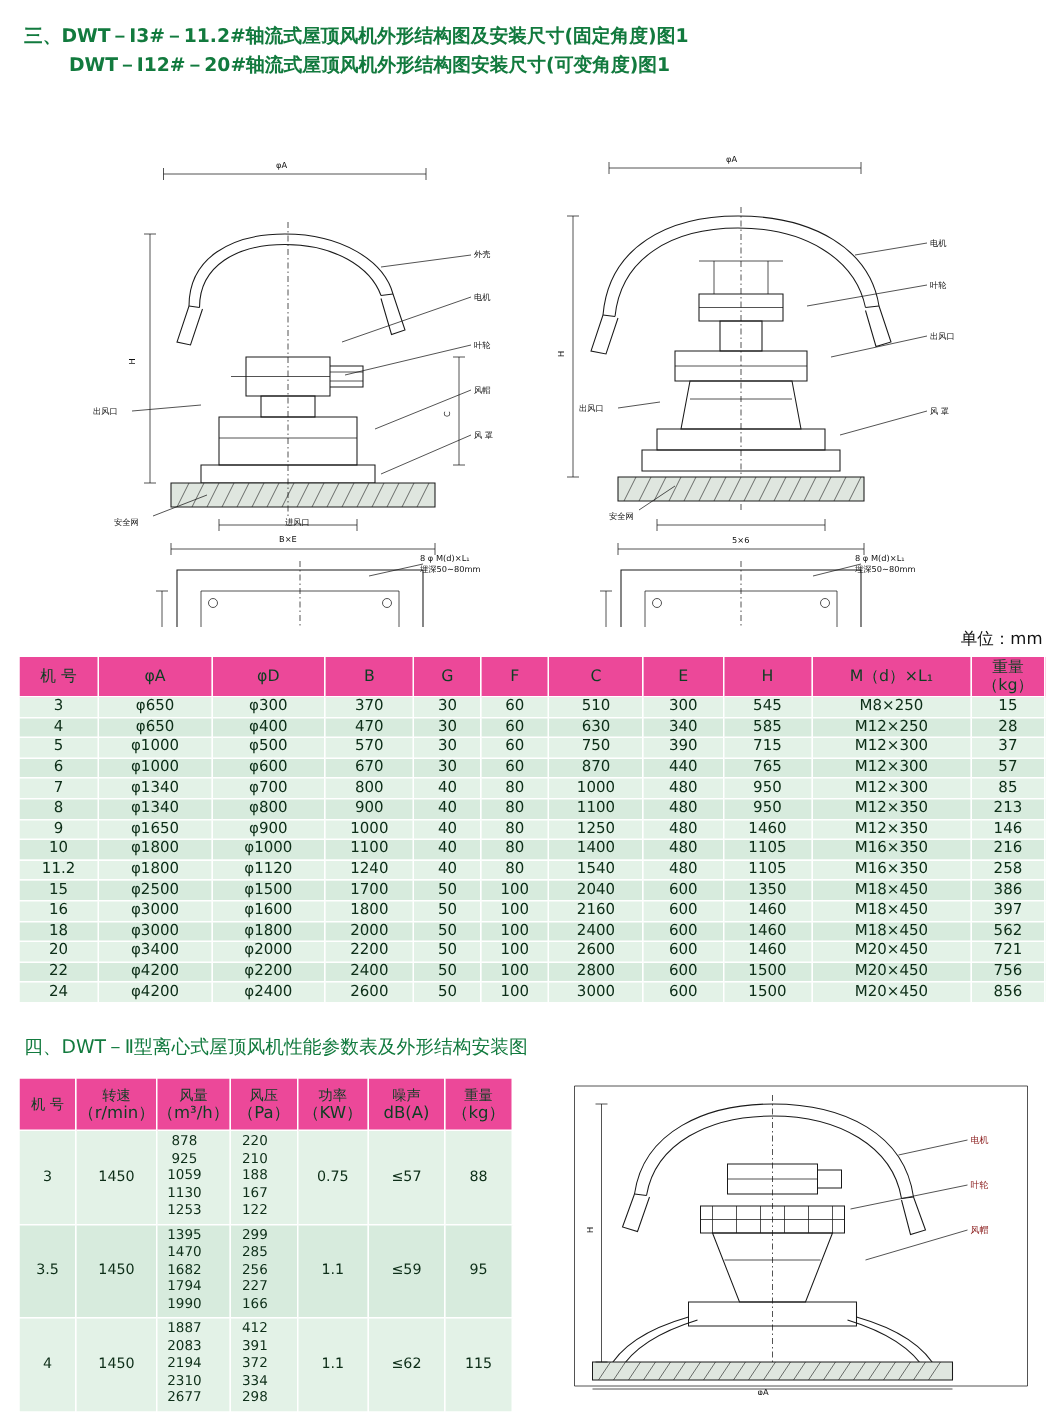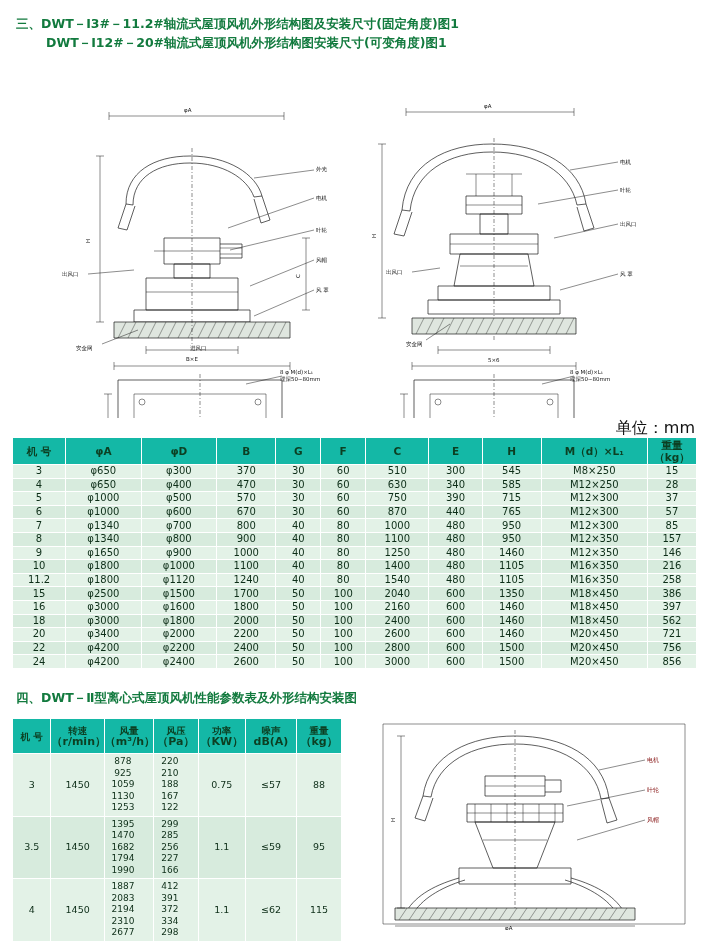--- a/index.html
+++ b/index.html
@@ -36,21 +36,21 @@
   }
   .heading-line.indent1 { padding-left: 30px; }
   .heading-line.indent2 { padding-left: 30px; }
 
   .heading2 {
     position: absolute;
     left: 16px;
     top: 690px;
     color: #127a3e;
     font-size: 12.5px;
-    font-weight: bold;
+    font-weight: normal;
     white-space: nowrap;
   }
 
   
   .drawings {
     position: absolute;
     left: 14px;
     top: 78px;
     width: 682px;
     height: 340px;
@@ -58,40 +58,40 @@
   .fig-caption {
     position: absolute;
     font-size: 11px;
     color: #111;
     font-weight: bold;
   }
   .unit-label {
     position: absolute;
     right: 14px;
     top: 418px;
-    font-size: 16px;
+    font-size: 11px;
     color: #111;
   }
 
   
   table.data {
     border-collapse: collapse;
     table-layout: fixed;
   }
   table.data th, table.data td {
     border: 1px solid #ffffff;
     text-align: center;
     font-size: 10px;
     color: #0d2e18;
     padding: 0;
     line-height: 12px;
   }
   table.data th {
-    background: #14b8a6;
-    font-weight: bold;
+    background: #ec4899;
+    font-weight: normal;
     color: #0c3f22;
     font-size: 10.5px;
     height: 26px;
   }
   table.data td {
     background: #e3f2e7;
     height: 12.6px;
   }
   table.data tr.alt td {
     background: #d7ebdd;
@@ -421,21 +421,21 @@
           <td>8</td>
           <td>φ1340</td>
           <td>φ800</td>
           <td>900</td>
           <td>40</td>
           <td>80</td>
           <td>1100</td>
           <td>480</td>
           <td>950</td>
           <td>M12×350</td>
-          <td>157</td>
+          <td>213</td>
         </tr>
         <tr>
           <td>9</td>
           <td>φ1650</td>
           <td>φ900</td>
           <td>1000</td>
           <td>40</td>
           <td>80</td>
           <td>1250</td>
           <td>480</td>

